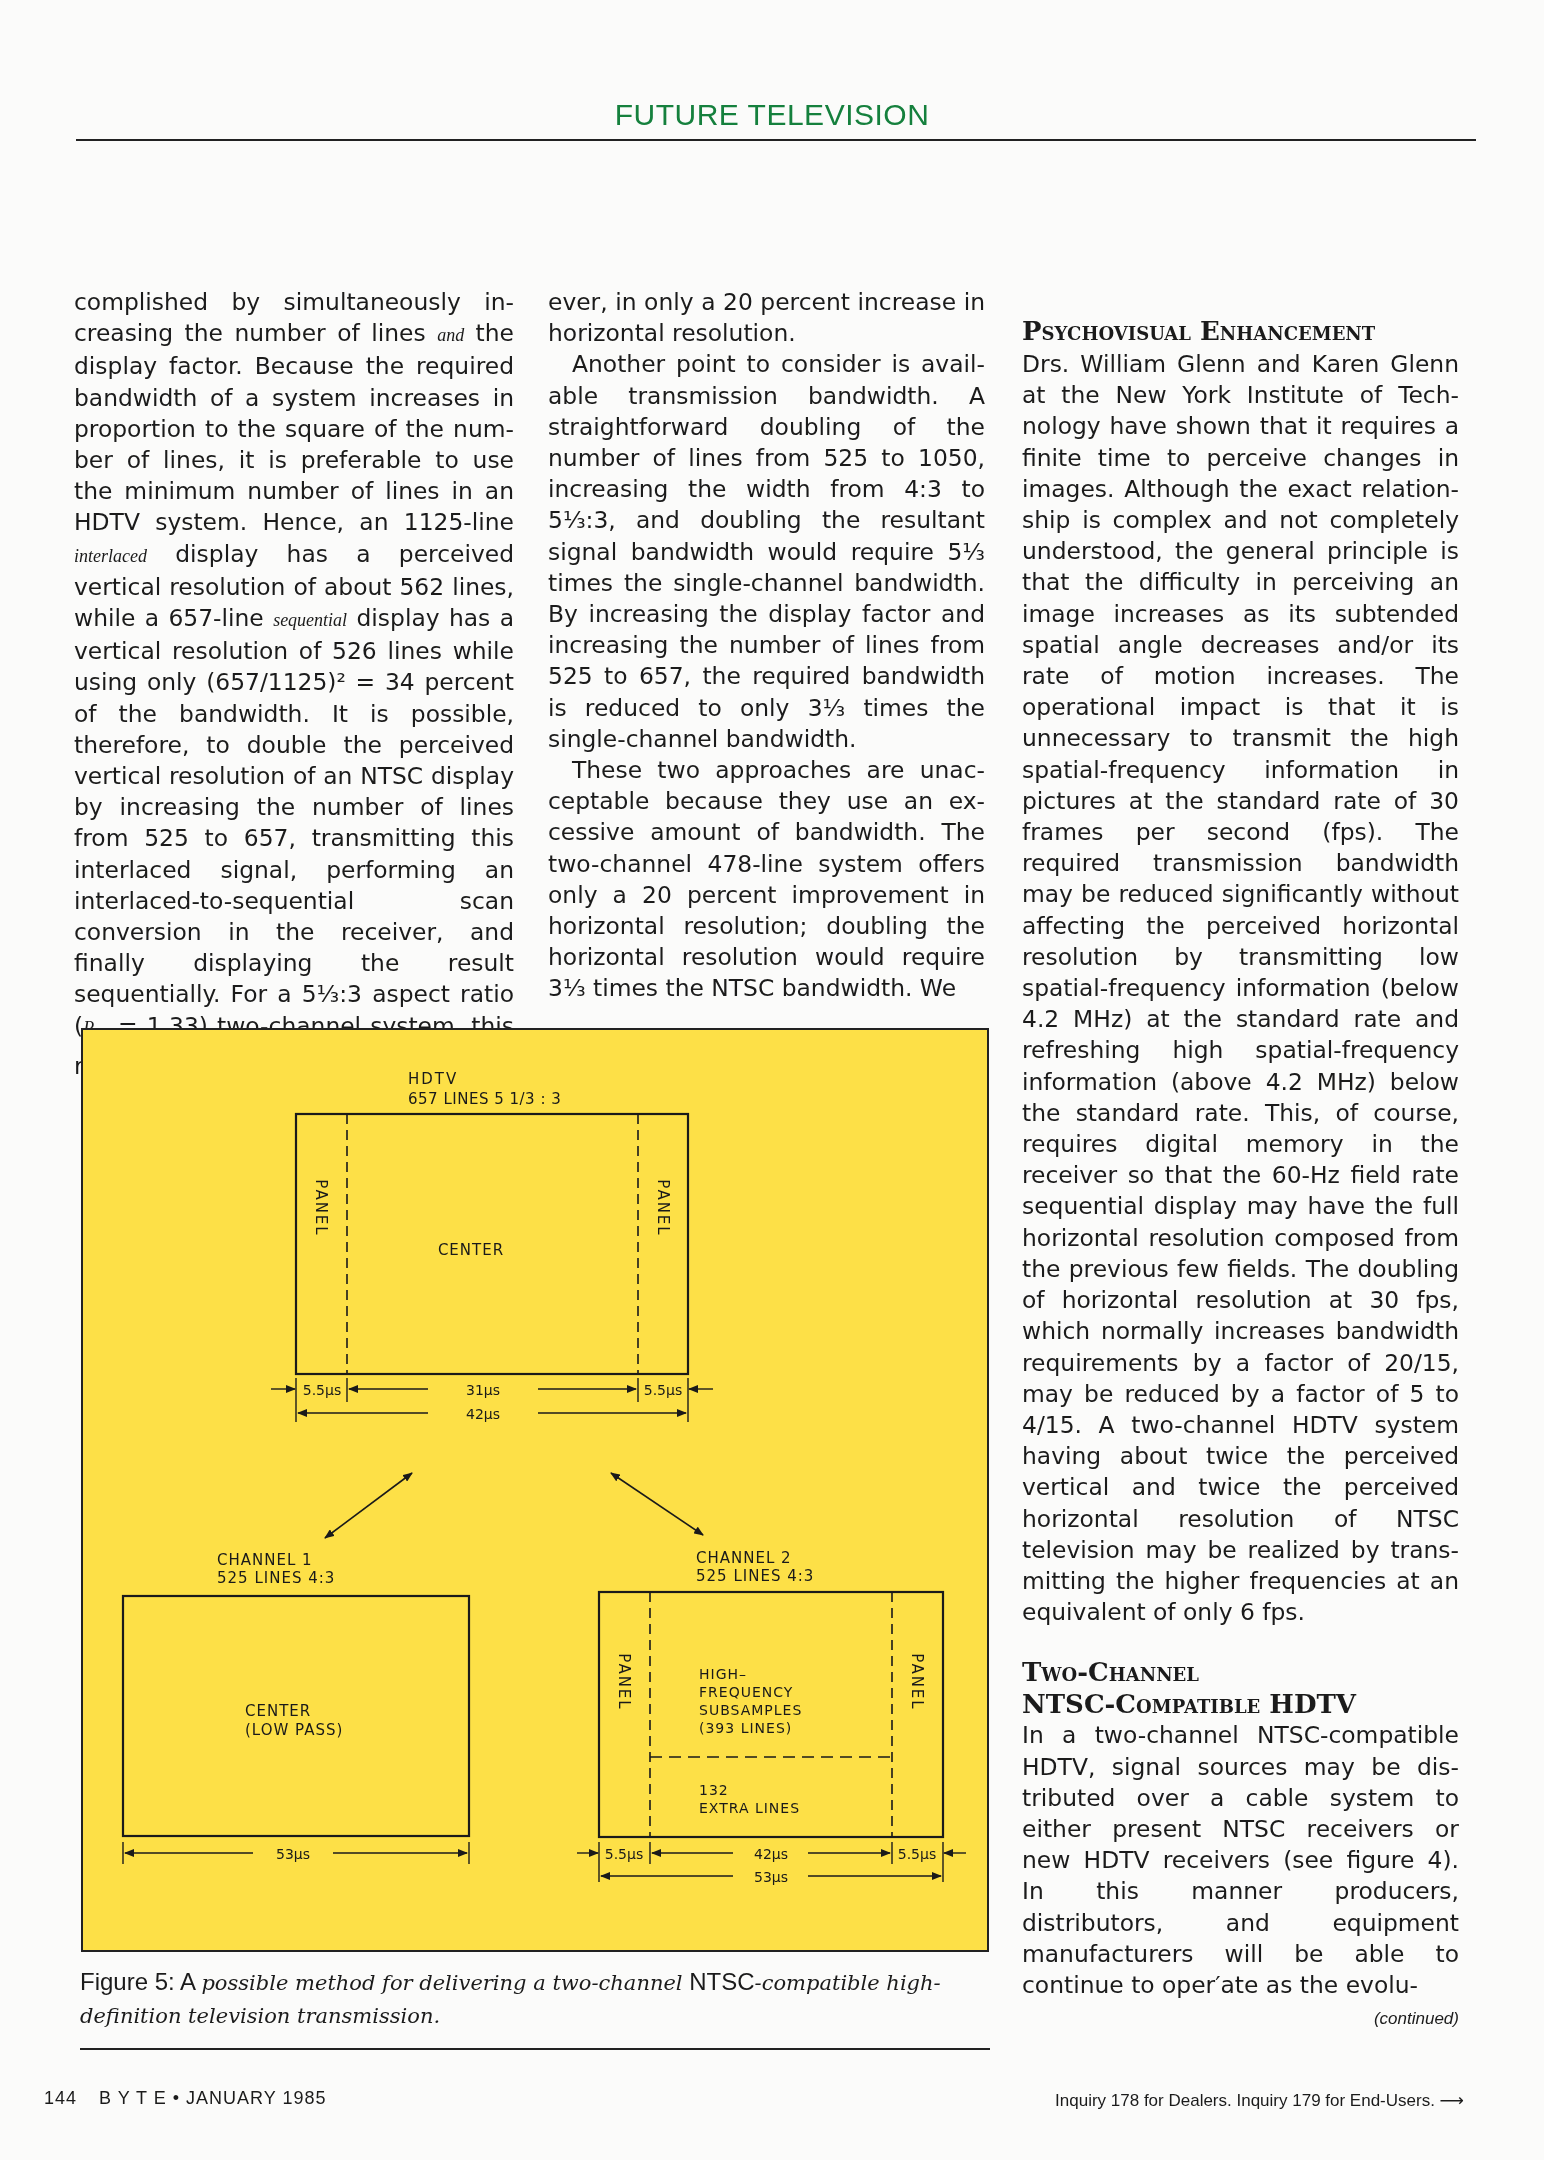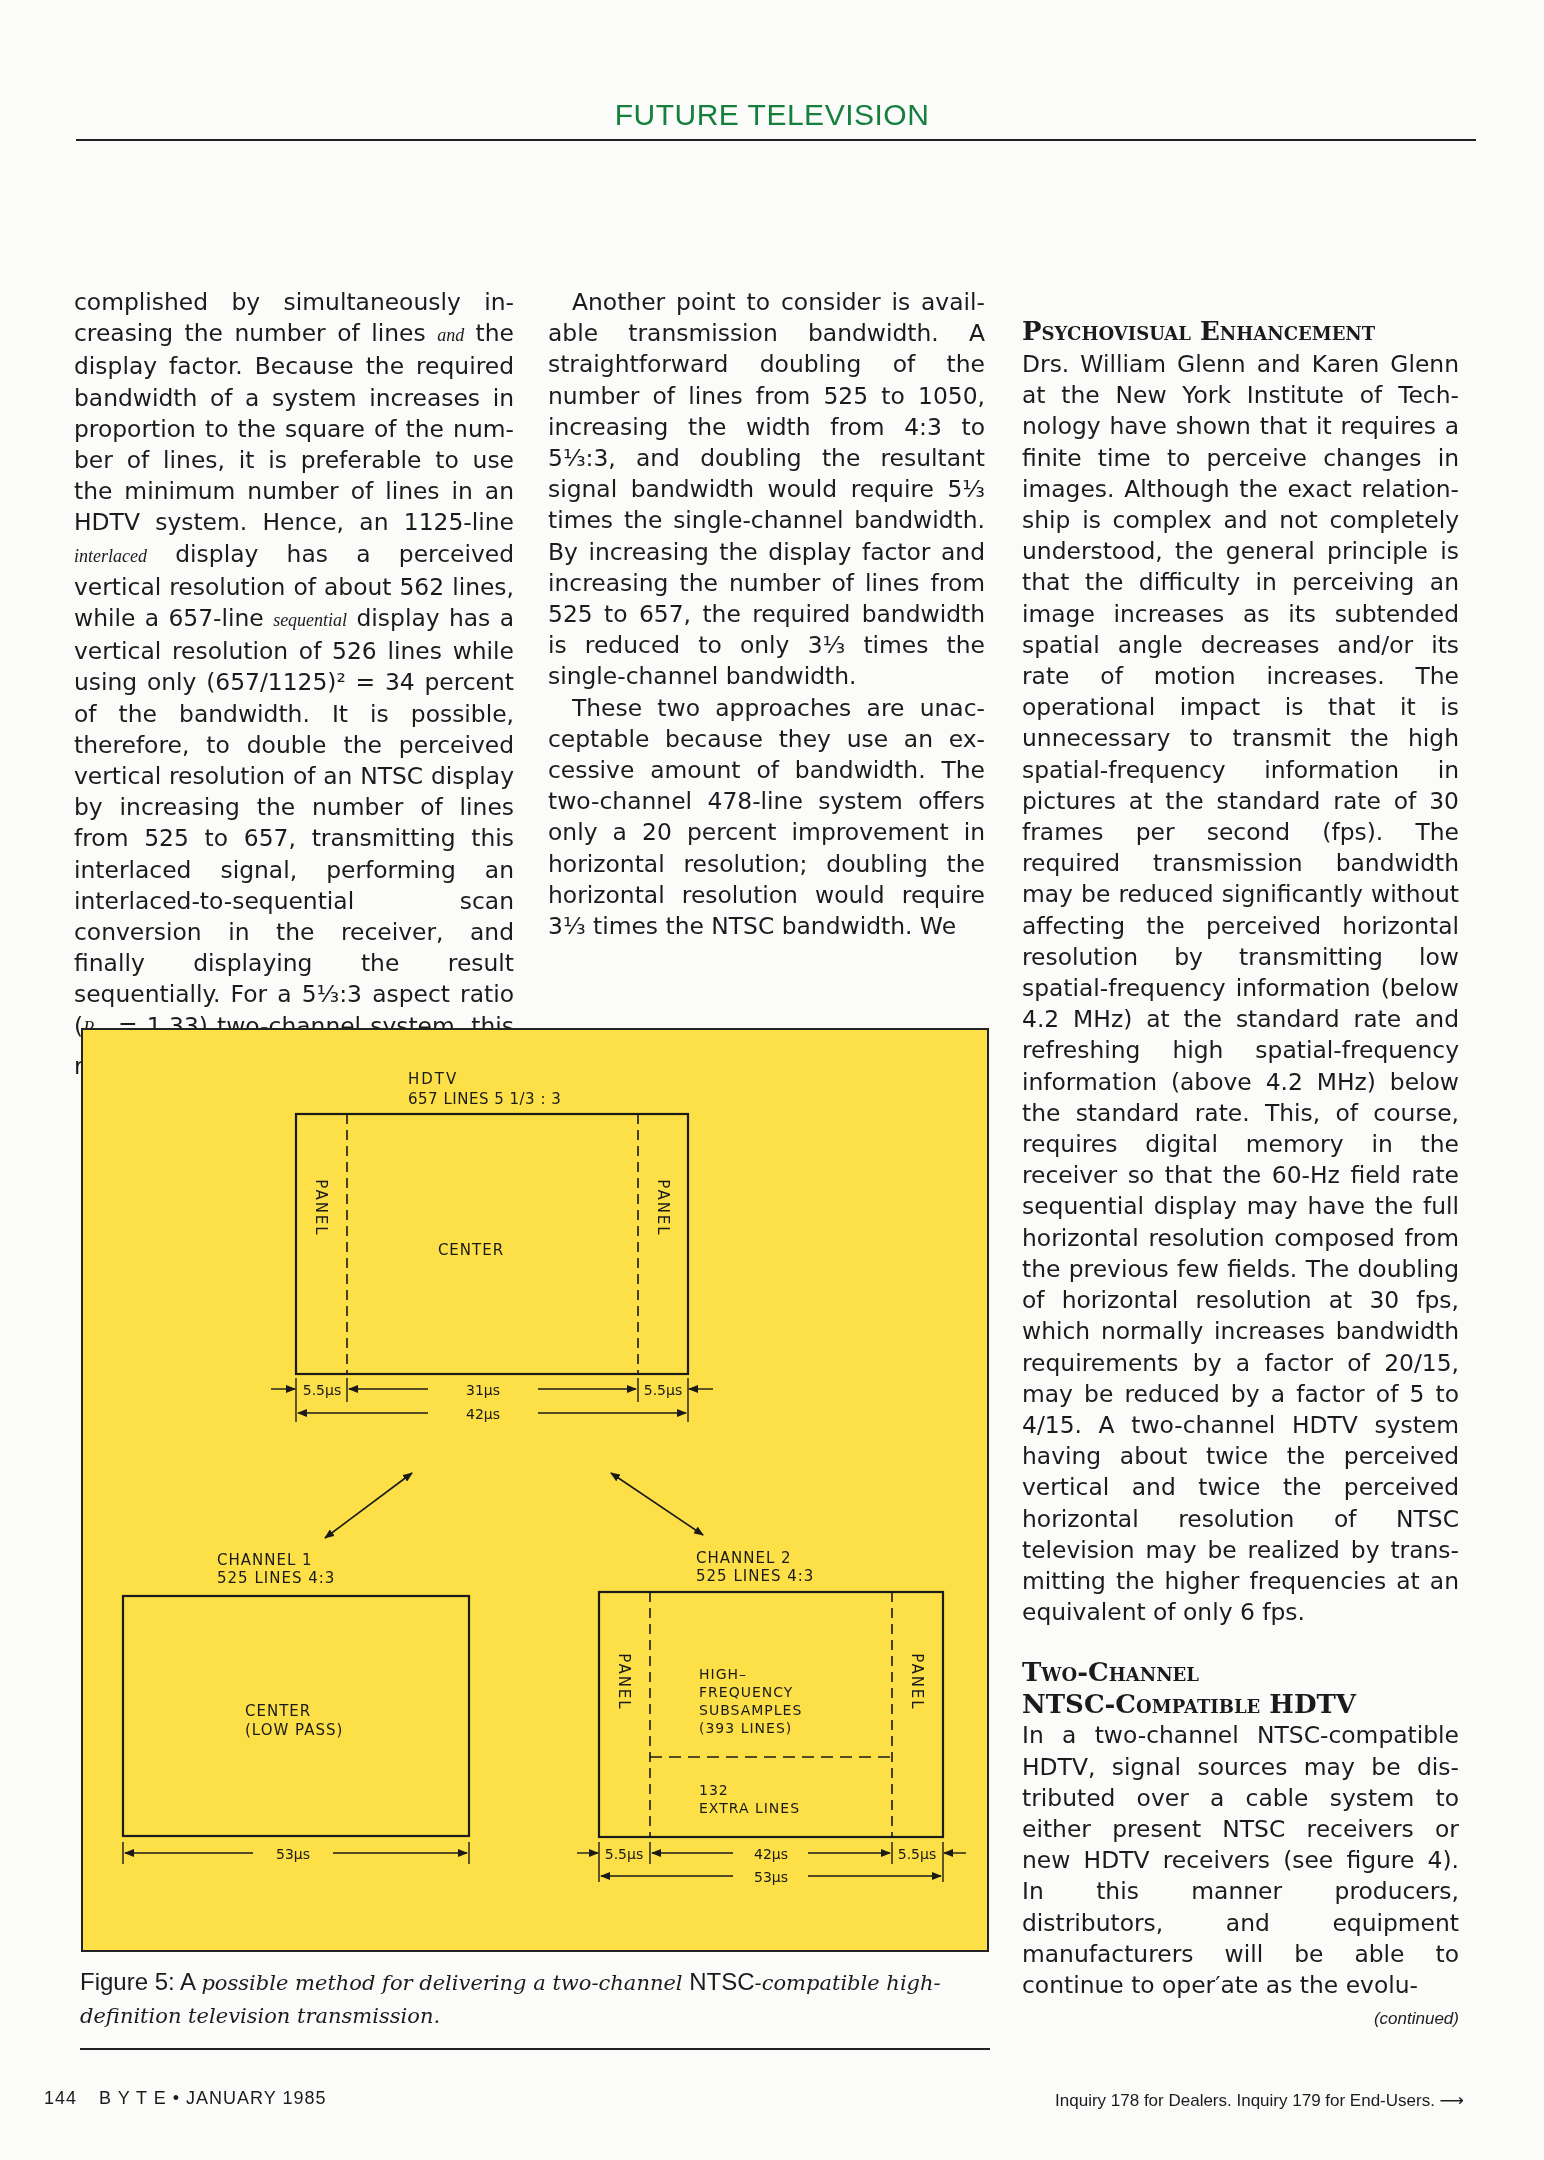--- a/index.html
+++ b/index.html
@@ -52,20 +52,21 @@
 <body>
 
 <div class="running-head">FUTURE TELEVISION</div>
 <div class="head-rule"></div>
 
 <div class="col col1">
   <p><span>complished by simultaneously in­creasing the number of lines </span><span class="it">and</span><span> the display factor. Because the required bandwidth of a system increases in proportion to the square of the num­ber of lines, it is preferable to use the minimum number of lines in an HDTV system. Hence, an 1125-line </span><span class="it">interlaced</span><span> display has a perceived vertical reso­lution of about 562 lines, while a 657-line </span><span class="it">sequential</span><span> display has a vertical resolution of 526 lines while using only (657/1125)² = 34 percent of the bandwidth. It is possible, therefore, to double the perceived vertical resolu­tion of an NTSC display by increasing the number of lines from 525 to 657, transmitting this interlaced signal, per­forming an interlaced-to-sequential scan conversion in the receiver, and finally displaying the result sequential­ly. For a 5⅓:3 aspect ratio (</span><span class="it">R</span><sub class="sub" style="font-size:15px">W</sub><span> = 1.33) two-channel system, this results, how-</span></p>
 </div>
 
 <div class="col col2">
+  <p>ever, in only a 20 percent increase in horizontal resolution.</p>
   <p class="indent">Another point to consider is avail­able transmission bandwidth. A straightforward doubling of the number of lines from 525 to 1050, in­creasing the width from 4:3 to 5⅓:3, and doubling the resultant signal bandwidth would require 5⅓ times the single-channel bandwidth. By in­creasing the display factor and in­creasing the number of lines from 525 to 657, the required bandwidth is reduced to only 3⅓ times the single-channel bandwidth.</p>
   <p class="indent">These two approaches are unac­ceptable because they use an ex­cessive amount of bandwidth. The two-channel 478-line system offers only a 20 percent improvement in horizontal resolution; doubling the horizontal resolution would require 3⅓ times the NTSC bandwidth. We</p>
 </div>
 
 <div class="col col3">
   <div class="head">Psychovisual Enhancement</div>
   <p>Drs. William Glenn and Karen Glenn at the New York Institute of Tech­nology have shown that it requires a finite time to perceive changes in images. Although the exact relation­ship is complex and not completely understood, the general principle is that the difficulty in perceiving an image increases as its subtended spatial angle decreases and/or its rate of motion increases. The operational impact is that it is unnecessary to transmit the high spatial-frequency in­formation in pictures at the standard rate of 30 frames per second (fps). The required transmission bandwidth may be reduced significantly without affecting the perceived horizontal resolution by transmitting low spatial-frequency information (below 4.2 MHz) at the standard rate and refresh­ing high spatial-frequency information (above 4.2 MHz) below the standard rate. This, of course, requires digital memory in the receiver so that the 60-Hz field rate sequential display may have the full horizontal resolution composed from the previous few fields. The doubling of horizontal res­olution at 30 fps, which normally in­creases bandwidth requirements by a factor of 20/15, may be reduced by a factor of 5 to 4/15. A two-channel HDTV system having about twice the perceived vertical and twice the per­ceived horizontal resolution of NTSC television may be realized by trans­mitting the higher frequencies at an equivalent of only 6 fps.</p>
   <div class="head" style="margin-bottom:0">
     <div>Two-Channel</div>
     <div>NTSC-Compatible HDTV</div>

